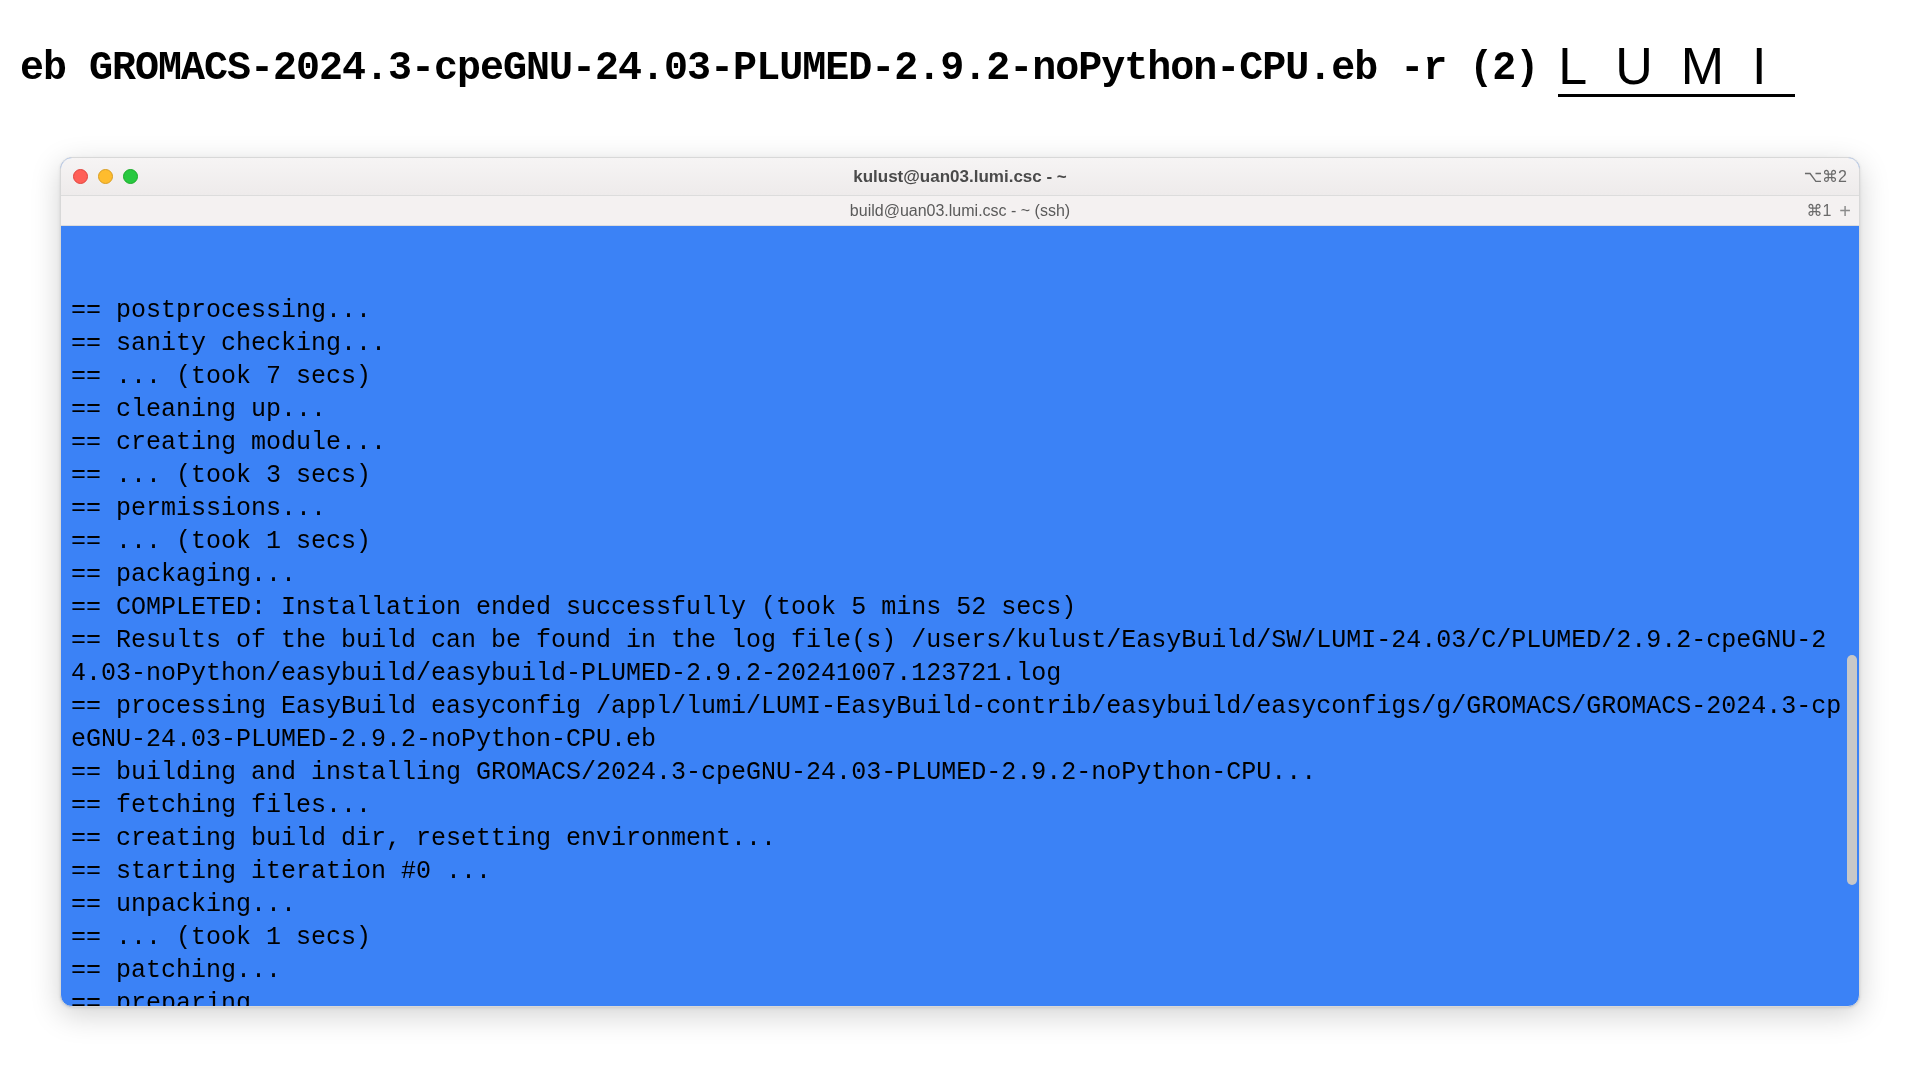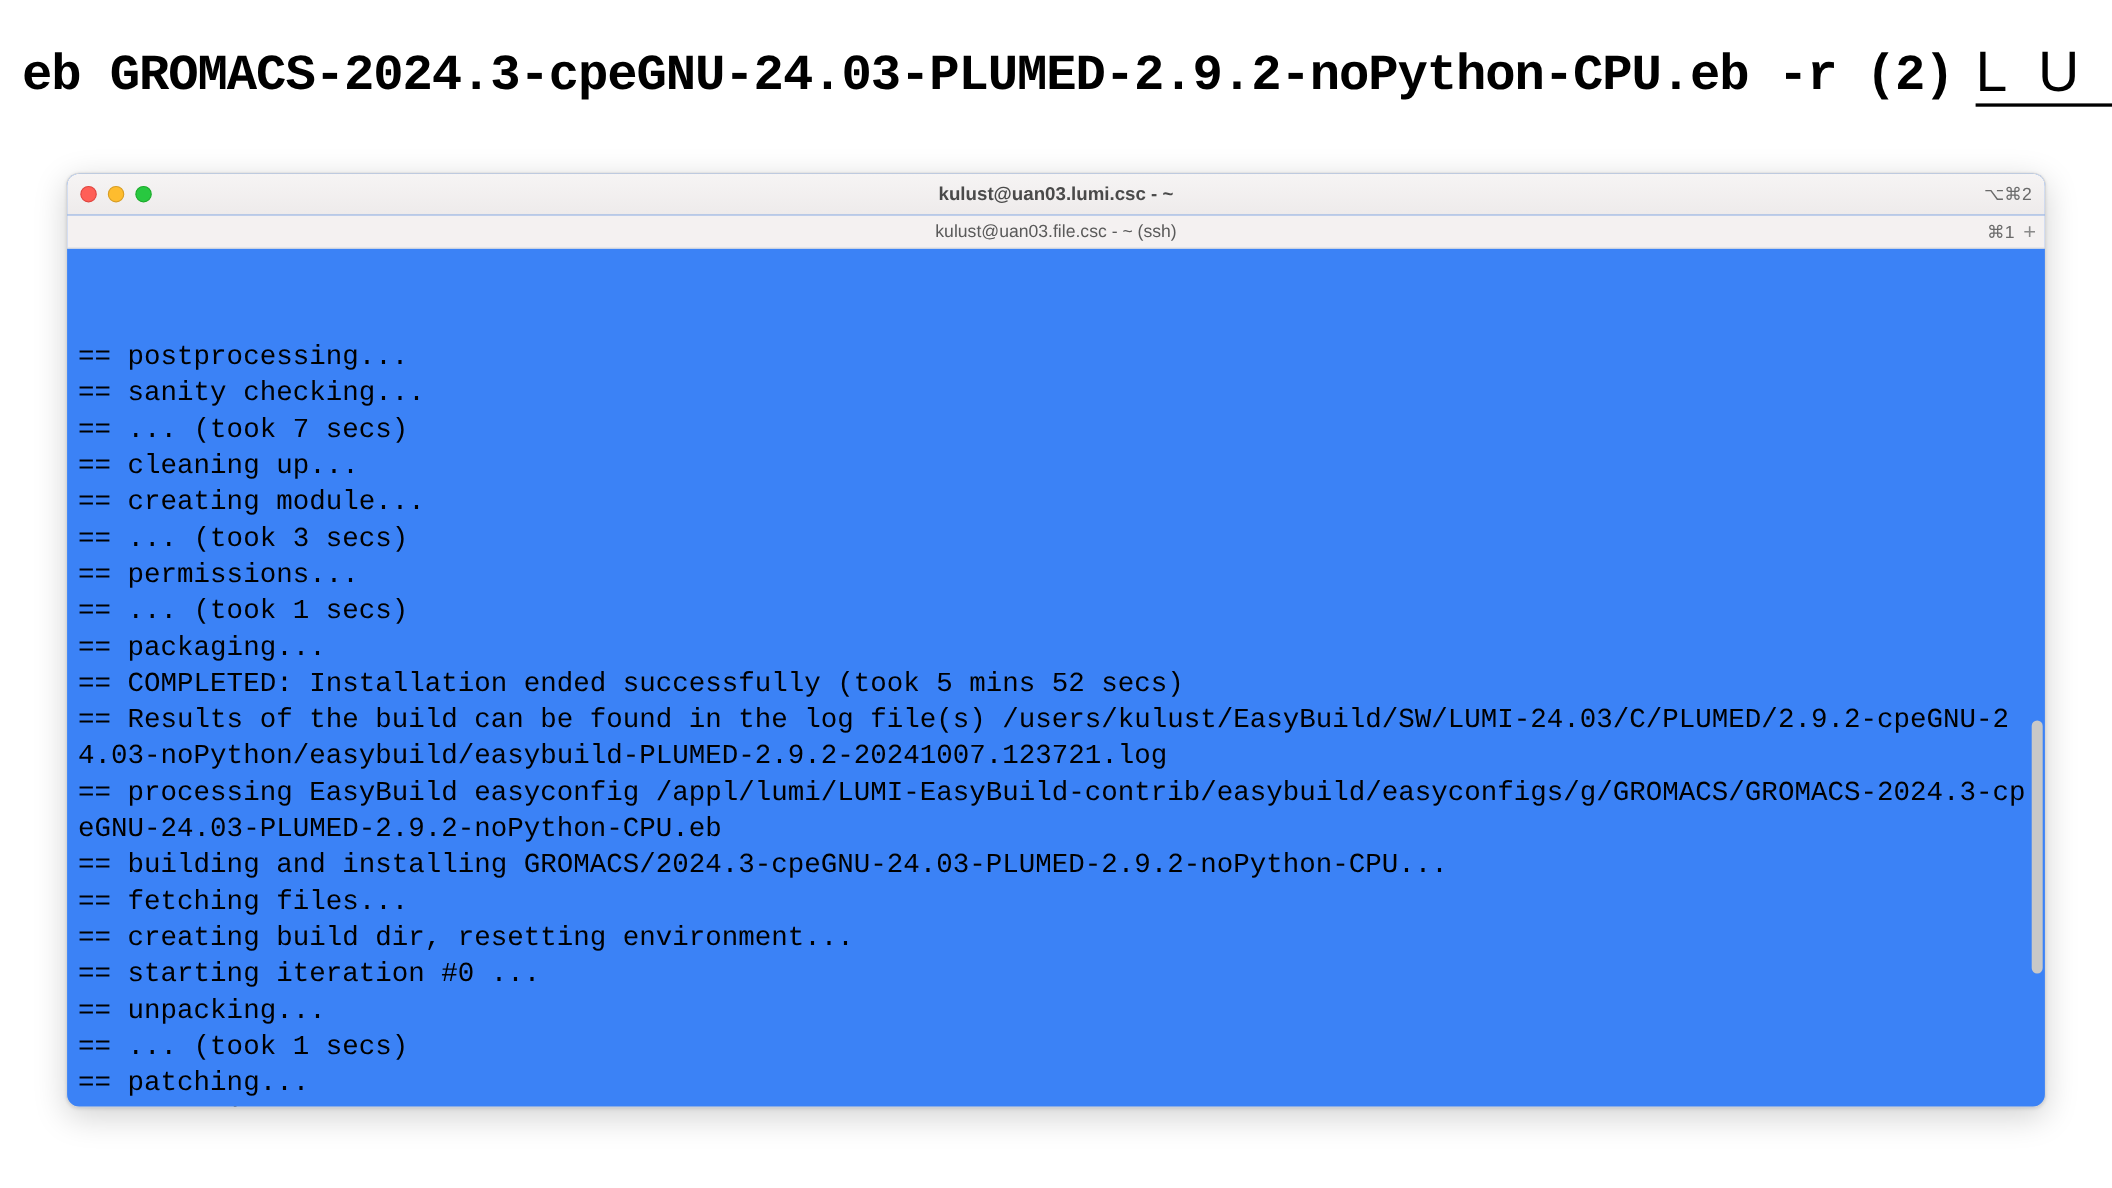--- a/index.html
+++ b/index.html
@@ -12,21 +12,21 @@
   }
   .slide-header {
     display: flex;
     align-items: center;
     justify-content: flex-start;
     padding: 40px 30px 10px 20px;
     gap: 20px;
   }
   .slide-title {
     font-family: "Courier New", Courier, monospace;
-    font-size: 46px;
+    font-size: 40px;
     font-weight: bold;
     color: #000;
     letter-spacing: -1px;
     white-space: nowrap;
   }
   .lumi-logo {
     margin-left: auto;
     margin-right: 150px;
     font-family: -apple-system, Arial, sans-serif;
     font-size: 52px;
@@ -94,21 +94,21 @@
   }
   .tab-right {
     position:absolute; right:8px; display:flex; align-items:center; gap:8px;
     color:#6a6a6a;
   }
   .tab-plus {
     font-size:20px; line-height:1; color:#8a8a8a; cursor:default;
   }
   .terminal-body {
     flex: 1;
-    padding: 16px 10px;
+    padding: 2px 10px;
     font-family: "Menlo", "Monaco", "Courier New", monospace;
     font-size: 25px;
     line-height: 1.32;
     color: #000;
     white-space: pre-wrap;
     word-break: break-all;
     overflow: hidden;
     position: relative;
   }
   .term-line { display:block; }
@@ -134,21 +134,21 @@
   <div class="titlebar">
     <div class="traffic-lights">
       <div class="tl red"></div>
       <div class="tl yellow"></div>
       <div class="tl green"></div>
     </div>
     <div class="win-title">kulust@uan03.lumi.csc - ~</div>
     <div class="win-shortcut">⌥⌘2</div>
   </div>
   <div class="tabbar">
-    <div class="tab-label">kulust@uan03.file.csc - ~ (ssh)</div>
+    <div class="tab-label">build@uan03.lumi.csc - ~ (ssh)</div>
     <div class="tab-right">
       <span>⌘1</span>
       <span class="tab-plus">+</span>
     </div>
   </div>
   <div class="terminal-body" id="term-body">
     <span class="term-line">== postprocessing...</span><span class="term-line">== sanity checking...</span><span class="term-line">== ... (took 7 secs)</span><span class="term-line">== cleaning up...</span><span class="term-line">== creating module...</span><span class="term-line">== ... (took 3 secs)</span><span class="term-line">== permissions...</span><span class="term-line">== ... (took 1 secs)</span><span class="term-line">== packaging...</span><span class="term-line">== COMPLETED: Installation ended successfully (took 5 mins 52 secs)</span><span class="term-line">== Results of the build can be found in the log file(s) /users/kulust/EasyBuild/SW/LUMI-24.03/C/PLUMED/2.9.2-cpeGNU-24.03-noPython/easybuild/easybuild-PLUMED-2.9.2-20241007.123721.log</span><span class="term-line">== processing EasyBuild easyconfig /appl/lumi/LUMI-EasyBuild-contrib/easybuild/easyconfigs/g/GROMACS/GROMACS-2024.3-cpeGNU-24.03-PLUMED-2.9.2-noPython-CPU.eb</span><span class="term-line">== building and installing GROMACS/2024.3-cpeGNU-24.03-PLUMED-2.9.2-noPython-CPU...</span><span class="term-line">== fetching files...</span><span class="term-line">== creating build dir, resetting environment...</span><span class="term-line">== starting iteration #0 ...</span><span class="term-line">== unpacking...</span><span class="term-line">== ... (took 1 secs)</span><span class="term-line">== patching...</span><span class="term-line">== preparing...</span><div class="scroll-indicator"></div>
   </div>
 </div>
 

